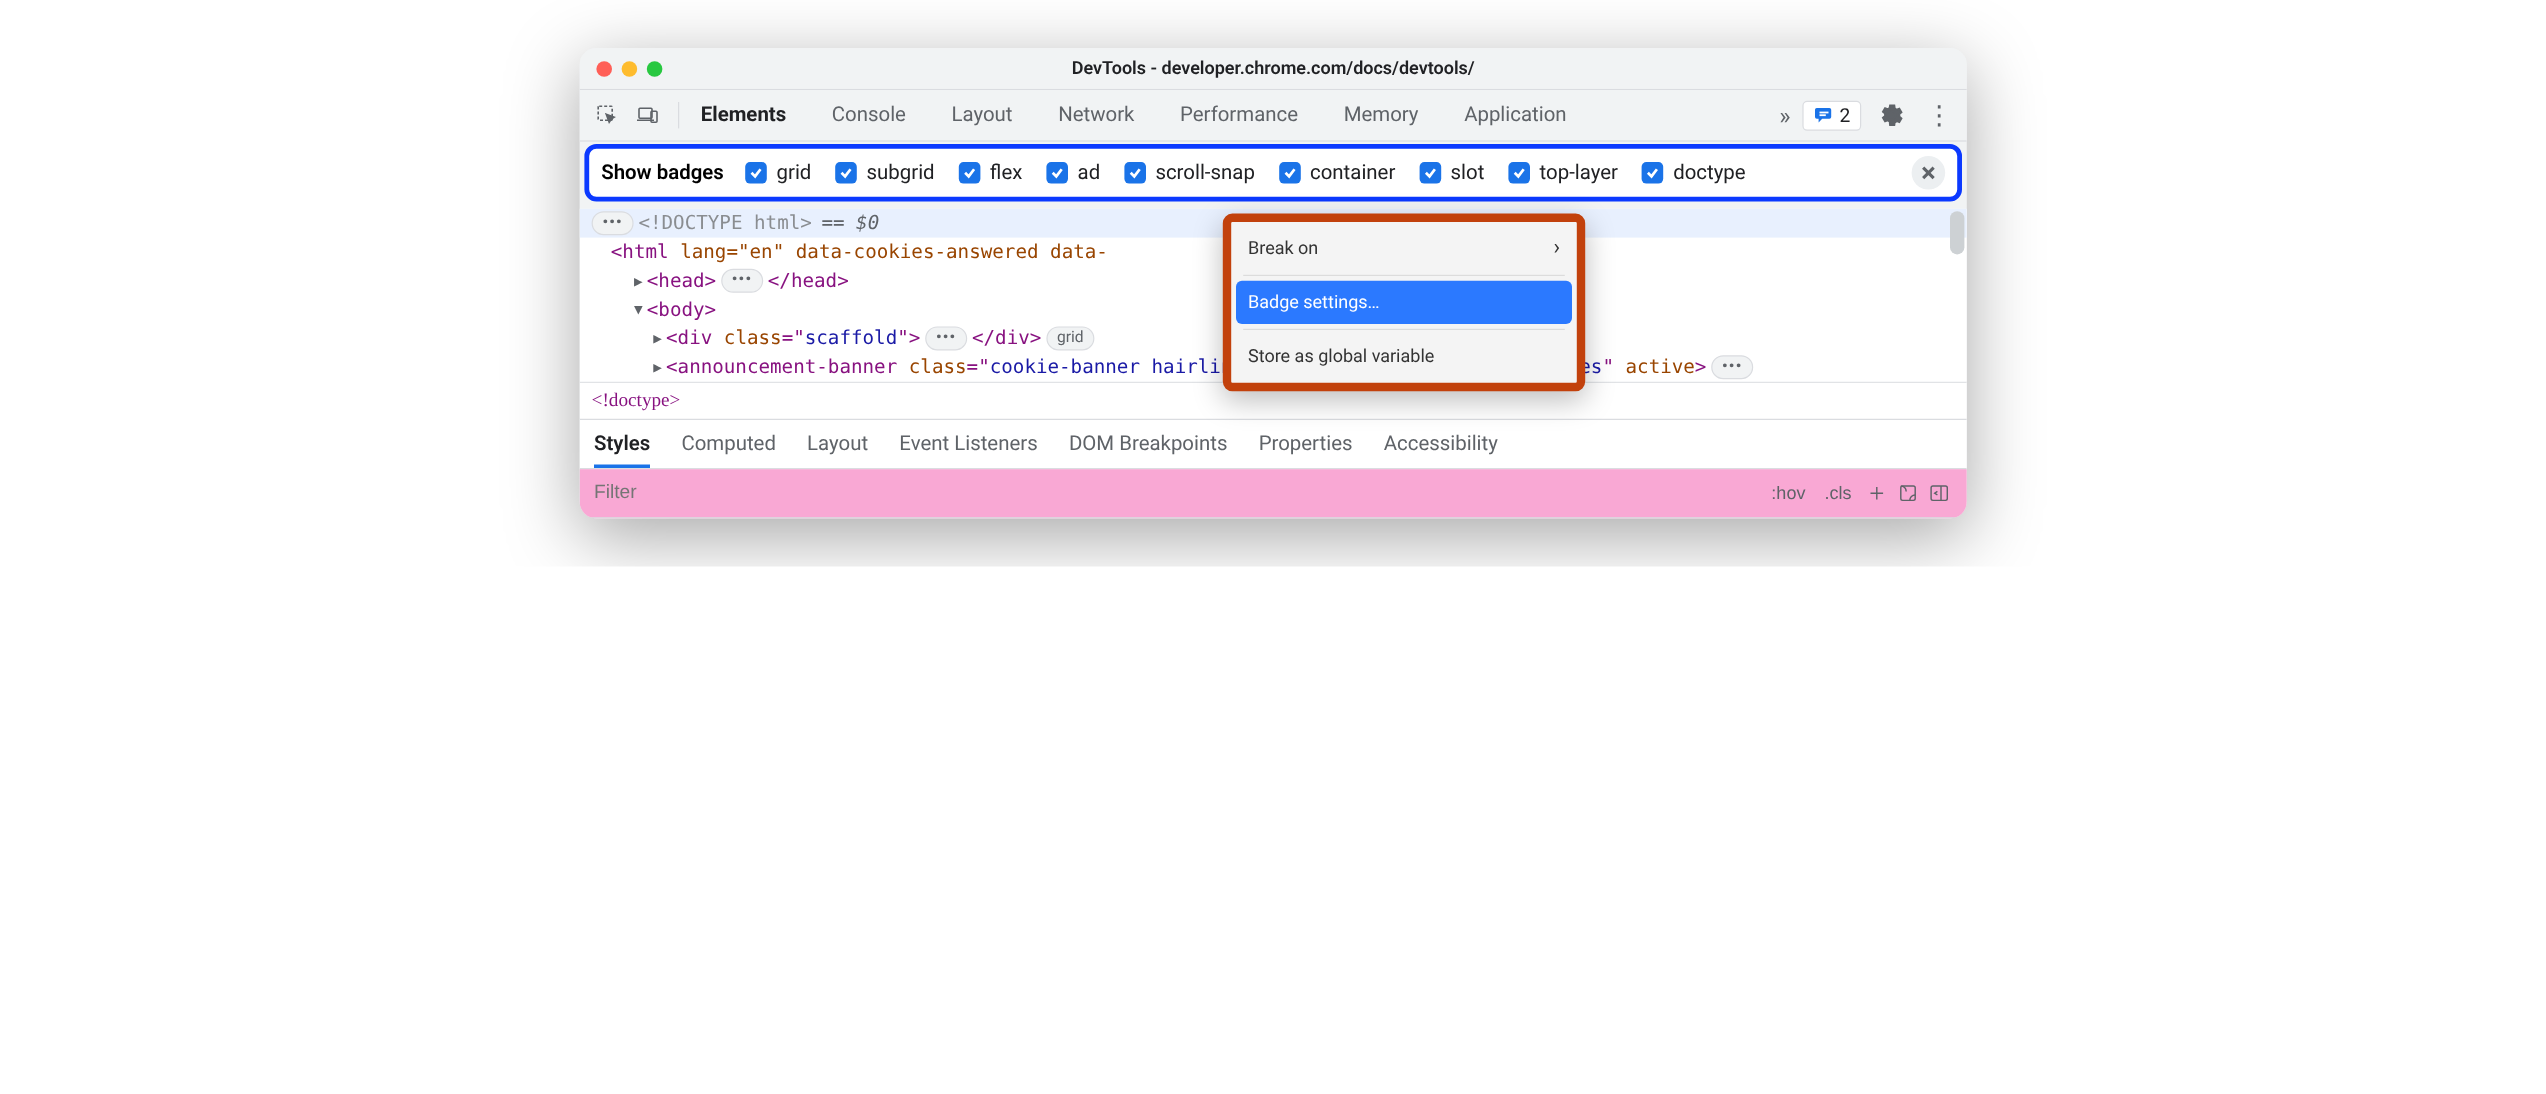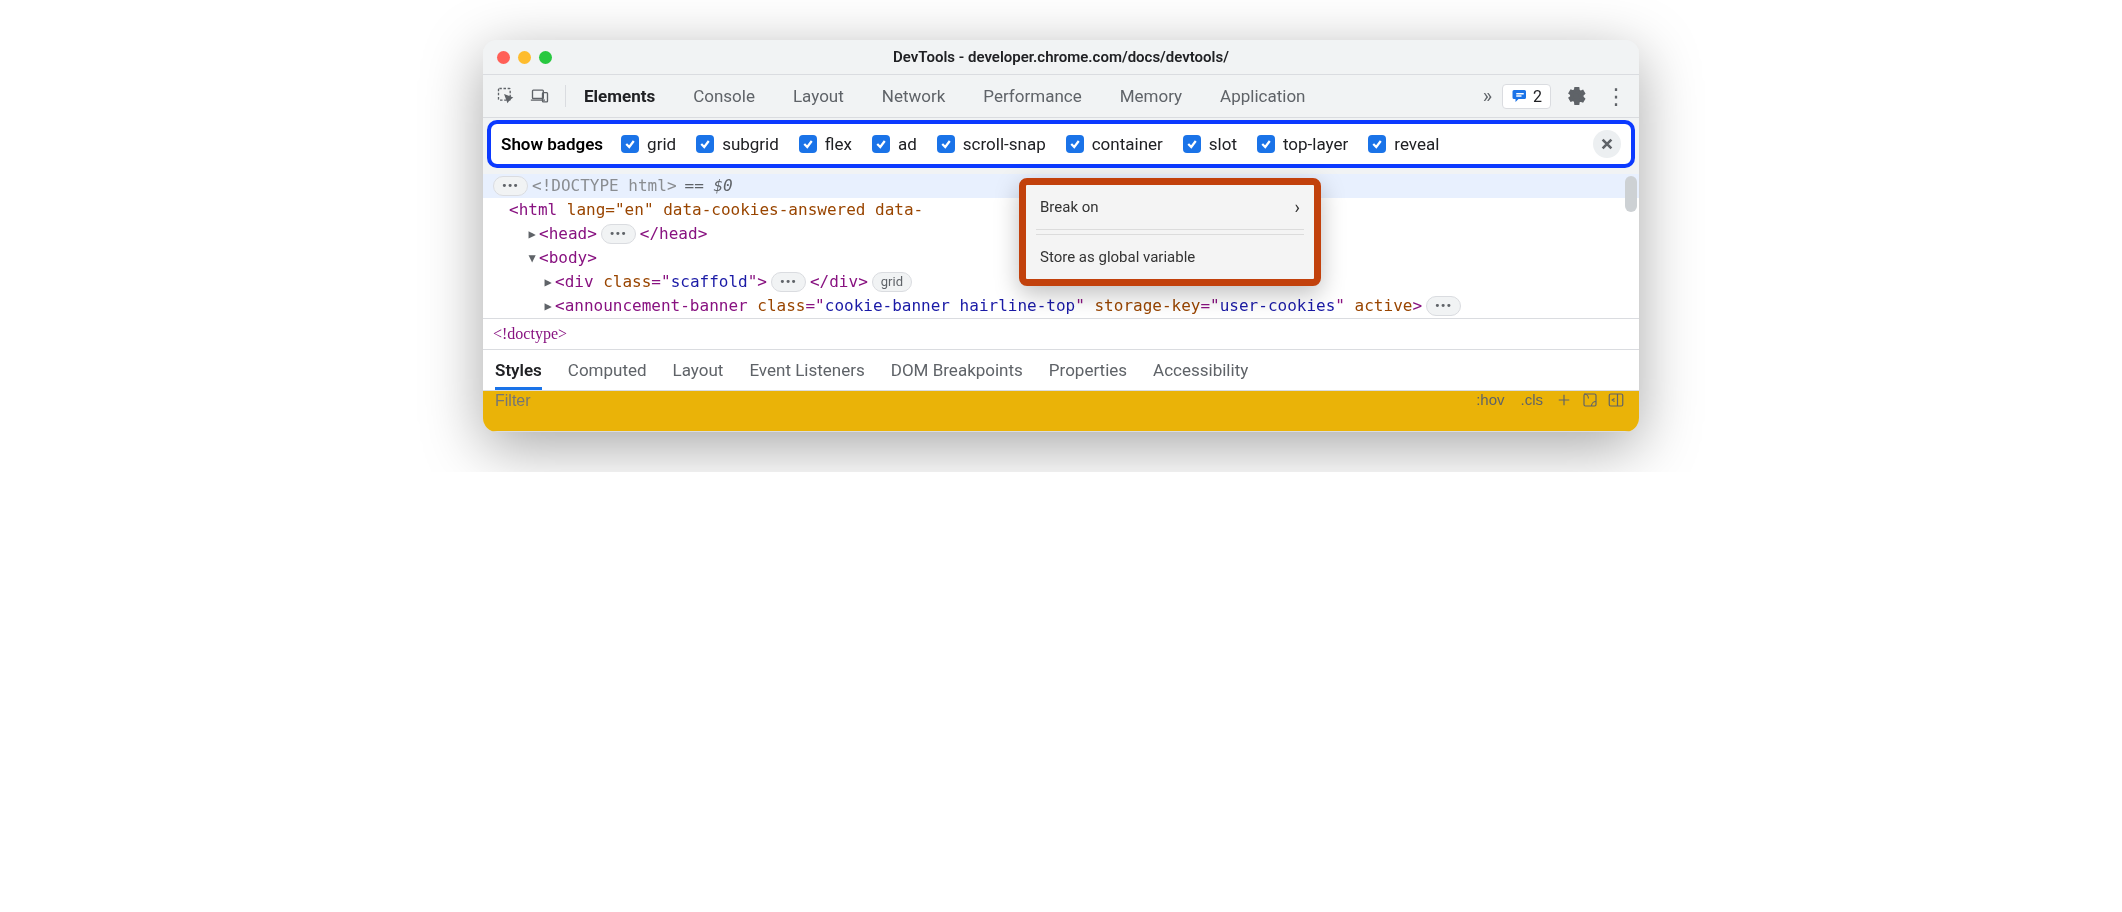--- a/index.html
+++ b/index.html
@@ -81,21 +81,21 @@
   box-shadow:0 8px 24px rgba(0,0,0,.25);font-family:-apple-system,Segoe UI,Roboto,sans-serif;font-size:15px;
   padding:4px;z-index:10;
 }
 .ctxitem{display:flex;align-items:center;justify-content:space-between;padding:6px 10px;border-radius:5px;color:#333;cursor:pointer;}
 .ctxitem.sel{background:#2b79ff;color:#fff;}
 .ctxsep{height:1px;background:#dcdcdc;margin:4px 6px;}
 .breadcrumb{border-top:1px solid var(--border);background:#fff;padding:6px 10px;font-family:Liberation Serif, serif;color:var(--code-tag);font-size:16px;}
 .subtabs{display:flex;align-items:flex-end;gap:26px;border-top:1px solid var(--border);border-bottom:1px solid var(--border);background:#fff;padding:0 12px;height:40px;}
 .subtabs .stab{font-size:17px;color:var(--text-muted);height:100%;display:flex;align-items:center;cursor:pointer;}
 .subtabs .stab.active{color:var(--text);font-weight:600;box-shadow:inset 0 -3px 0 #1a73e8;}
-.filterbar{display:flex;align-items:flex-start;height:40px;background:#eab308;padding:0 10px;border-bottom:1px solid var(--border);}
+.filterbar{display:flex;align-items:center;height:40px;background:#f9a8d4;padding:0 10px;border-bottom:1px solid var(--border);}
 .filterbar input{flex:1;border:none;outline:none;font-size:16px;background:transparent;}
 .fchip{font-family:Liberation Sans, sans-serif;font-size:15px;color:#5f6368;padding:0 8px;cursor:pointer;}
 .ficon{width:26px;display:flex;align-items:center;justify-content:center;color:#5f6368;cursor:pointer;}
 .ficon svg{width:18px;height:18px;stroke:#5f6368;fill:none;stroke-width:1.6}
 .scrollbar{position:absolute;right:2px;top:2px;width:12px;height:36px;border-radius:6px;background:#cdd1d4;}
 </style>
 </head>
 <body>
 
 <div class="window">
@@ -217,21 +217,21 @@
             </svg>
           </span>
           <span>top-layer</span>
         </div>
         <div class="badge-item">
           <span class="cbx">
             <svg viewBox="0 0 16 16">
               <polyline points="3 8 7 12 13 4"></polyline>
             </svg>
           </span>
-          <span>reveal</span>
+          <span>doctype</span>
         </div>
       </div>
     <div class="badge-close">
       <svg viewBox="0 0 16 16">
           <path d="M3 3 L13 13 M13 3 L3 13"></path>
         </svg>
     </div>
   </div>
 
   <div class="dompanel">
@@ -303,20 +303,23 @@
         <span class="code-ang">&gt;</span>
       <span class="ellipsis-chip">•••</span>
     </div>
 
     <div class="ctxmenu" id="ctxmenu">
         <div class="ctxitem">
           <span>Break on</span>
           <span style="font-size: 18px;">›</span>
         </div>
         <div class="ctxsep"></div>
+        <div class="ctxitem sel">
+          <span>Badge settings…</span>
+        </div>
         <div class="ctxsep"></div>
         <div class="ctxitem">
           <span>Store as global variable</span>
         </div>
       </div>
   </div>
 
   <div class="breadcrumb"><span>&lt;!doctype&gt;</span></div>
 
   <div class="subtabs" id="subtabs">

